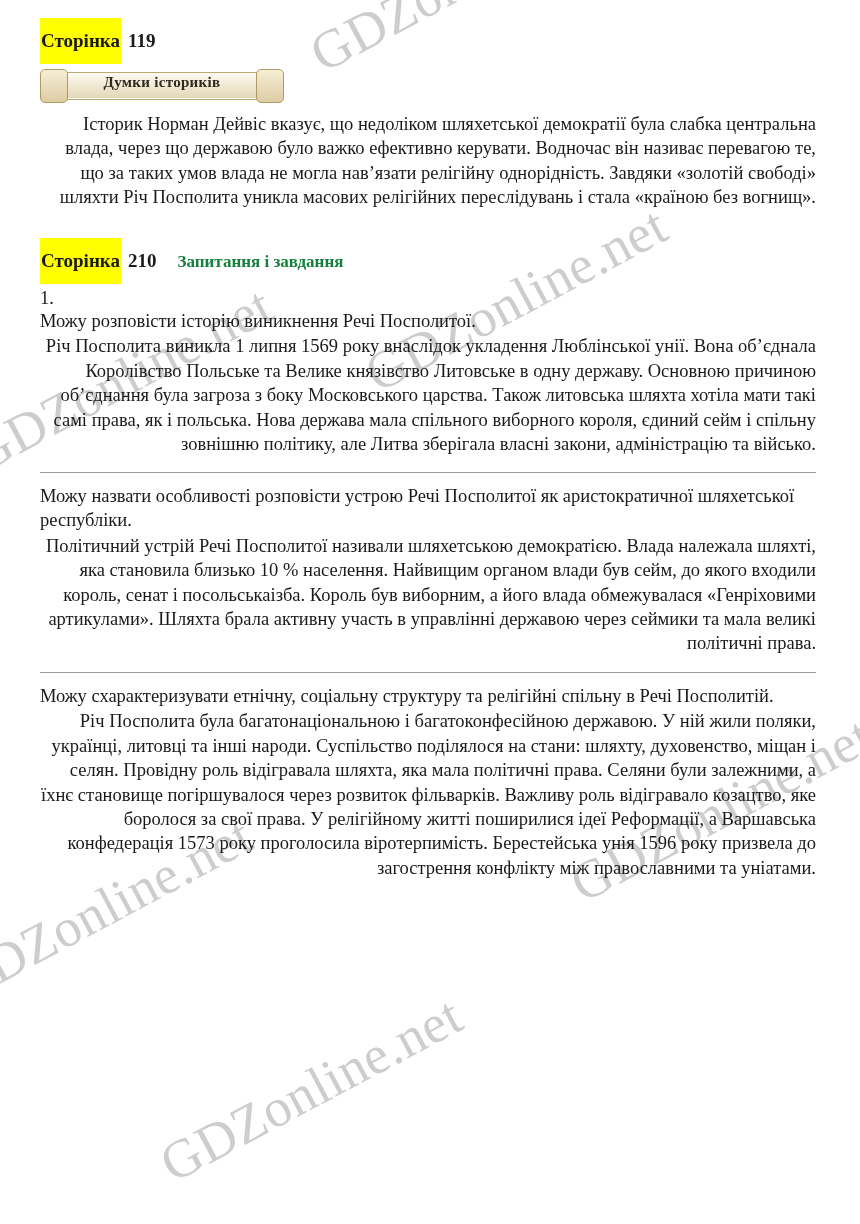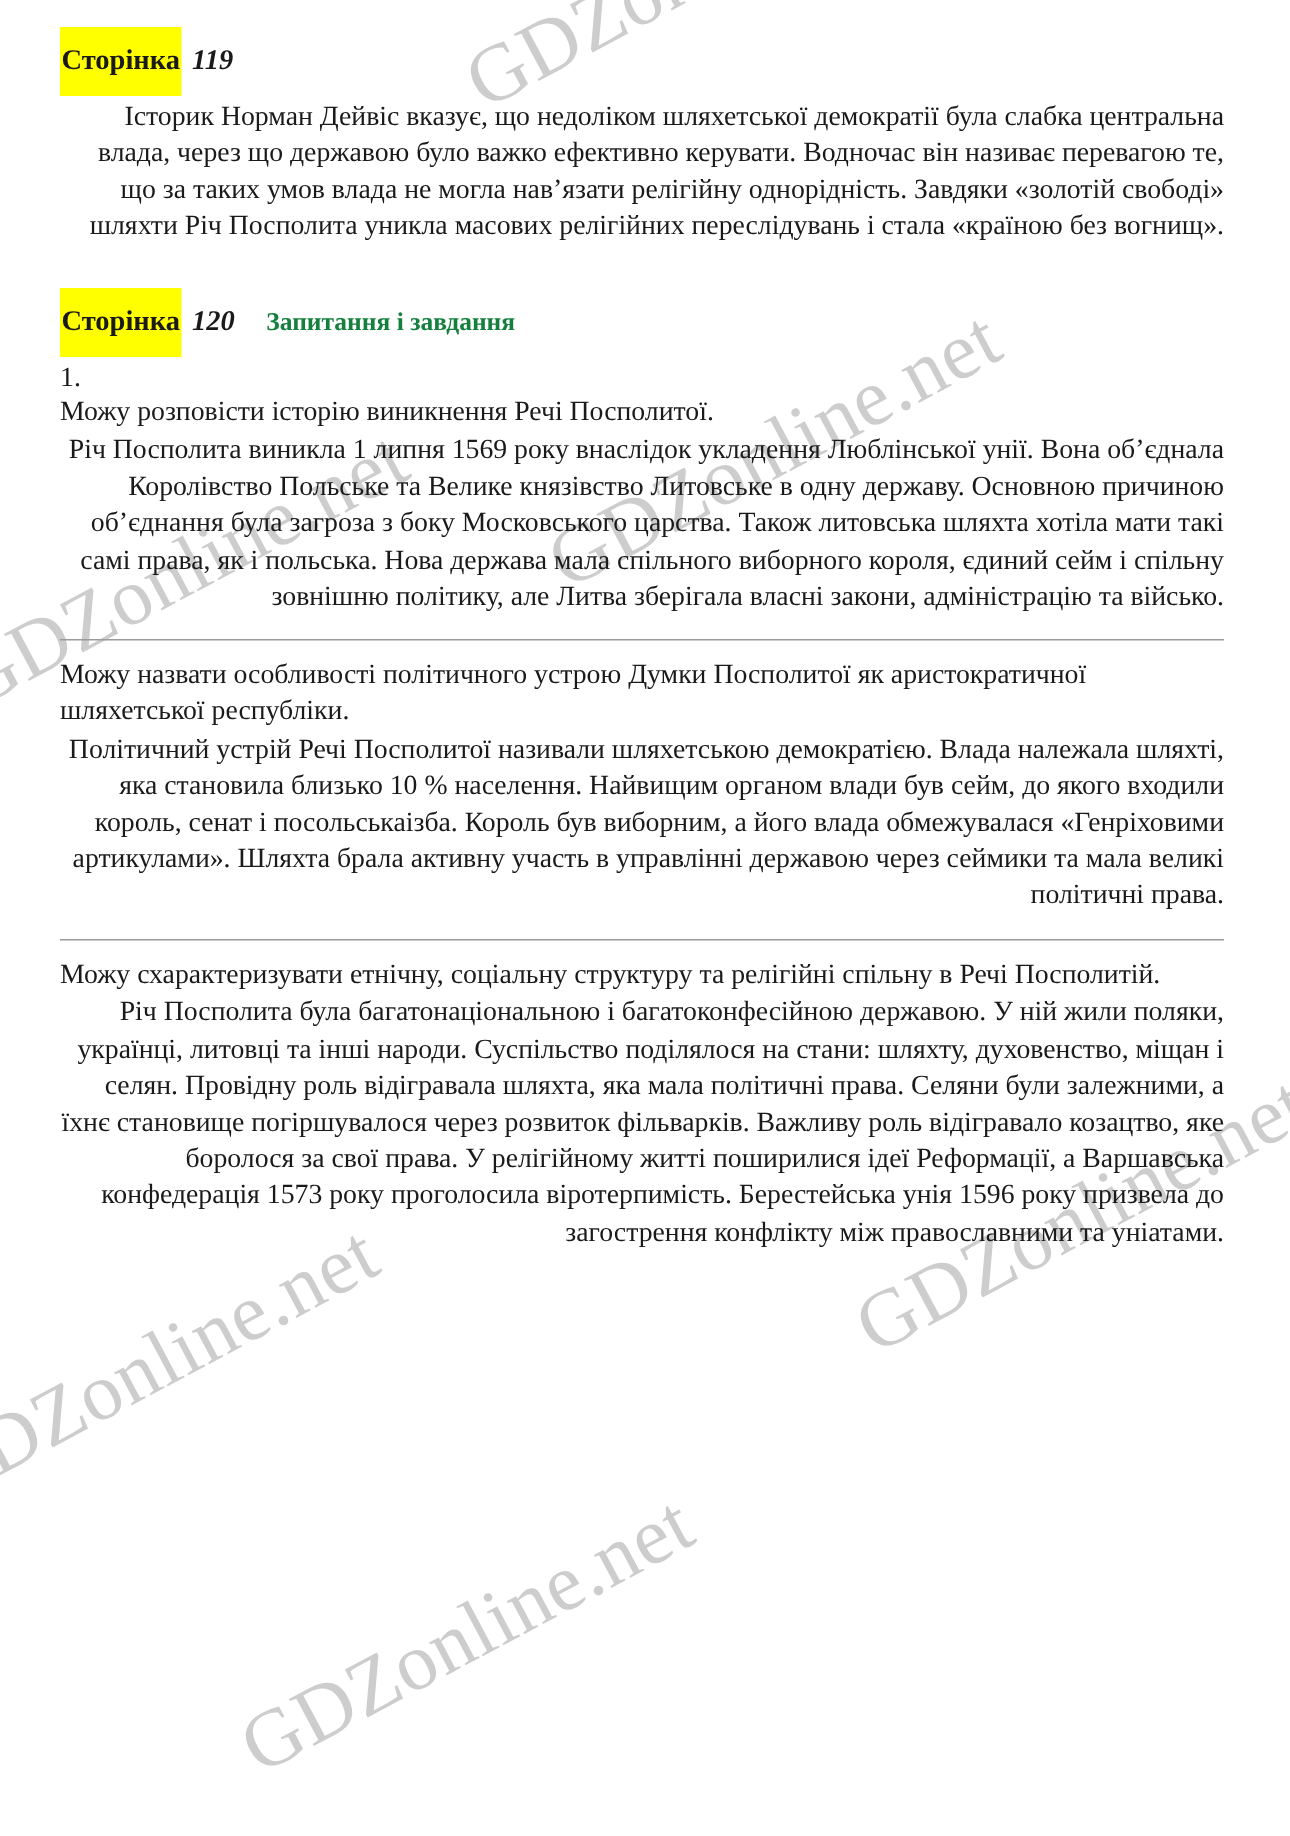--- a/index.html
+++ b/index.html
@@ -55,21 +55,20 @@
     margin: 4px 0 2px 0;
     font-weight: bold;
     font-size: 19px;
   }
   .page-marker .hl {
     background: #ffff00;
     padding: 12px 1px;
   }
   .page-marker .num {
     background: transparent;
-    font-style: italic;
   }
   .page-marker .section-link {
     color: #15803d;
     font-weight: bold;
     font-size: 17px;
     margin-left: 14px;
   }
 
   
   .banner {
@@ -154,39 +153,45 @@
   <div class="wm wm-6">GDZonline.net</div>
 </div>
 
 <div class="page">
 
   <div class="page-marker">
     <span class="hl">Сторінка</span>
     <span class="num">119</span>
   </div>
 
+  <div class="banner">
+    <div class="scroll-bg"></div>
+    <div class="curl left"></div>
+    <div class="curl right"></div>
+    <div class="banner-text">Думки істориків</div>
+  </div>
 
   <p class="body">Історик Норман Дейвіс вказує, що недоліком шляхетської демократії була слабка центральна влада, через що державою було важко ефективно керувати. Водночас він називає перевагою те, що за таких умов влада не могла нав’язати релігійну однорідність. Завдяки «золотій свободі» шляхти Річ Посполита уникла масових релігійних переслідувань і стала «країною без вогнищ».</p>
 
   <div class="spacer-md"></div>
 
   <div class="page-marker">
     <span class="hl">Сторінка</span>
-    <span class="num">120</span>
+    <span class="num">210</span>
     <span class="section-link">Запитання і завдання</span>
   </div>
 
   <div class="num-line">1.</div>
 
   <h3 class="sub-head">Можу розповісти історію виникнення Речі Посполитої.</h3>
   <p class="body">Річ Посполита виникла 1 липня 1569 року внаслідок укладення Люблінської унії. Вона об’єднала Королівство Польське та Велике князівство Литовське в одну державу. Основною причиною об’єднання була загроза з боку Московського царства. Також литовська шляхта хотіла мати такі самі права, як і польська. Нова держава мала спільного виборного короля, єдиний сейм і спільну зовнішню політику, але Литва зберігала власні закони, адміністрацію та військо.</p>
 
   <hr class="rule">
 
-  <h3 class="sub-head">Можу назвати особливості політичного устрою Думки Посполитої як аристократичної шляхетської республіки.</h3>
+  <h3 class="sub-head">Можу назвати особливості розповісти устрою Речі Посполитої як аристократичної шляхетської республіки.</h3>
   <p class="body">Політичний устрій Речі Посполитої називали шляхетською демократією. Влада належала шляхті, яка становила близько 10 % населення. Найвищим органом влади був сейм, до якого входили король, сенат і посольськаізба. Король був виборним, а його влада обмежувалася «Генріховими артикулами». Шляхта брала активну участь в управлінні державою через сеймики та мала великі політичні права.</p>
 
   <hr class="rule">
 
   <h3 class="sub-head">Можу схарактеризувати етнічну, соціальну структуру та релігійні спільну в Речі Посполитій.</h3>
   <p class="body">Річ Посполита була багатонаціональною і багатоконфесійною державою. У ній жили поляки, українці, литовці та інші народи. Суспільство поділялося на стани: шляхту, духовенство, міщан і селян. Провідну роль відігравала шляхта, яка мала політичні права. Селяни були залежними, а їхнє становище погіршувалося через розвиток фільварків. Важливу роль відігравало козацтво, яке боролося за свої права. У релігійному житті поширилися ідеї Реформації, а Варшавська конфедерація 1573 року проголосила віротерпимість. Берестейська унія 1596 року призвела до загострення конфлікту між православними та уніатами.</p>
 
 </div>
 
 </body></html>

